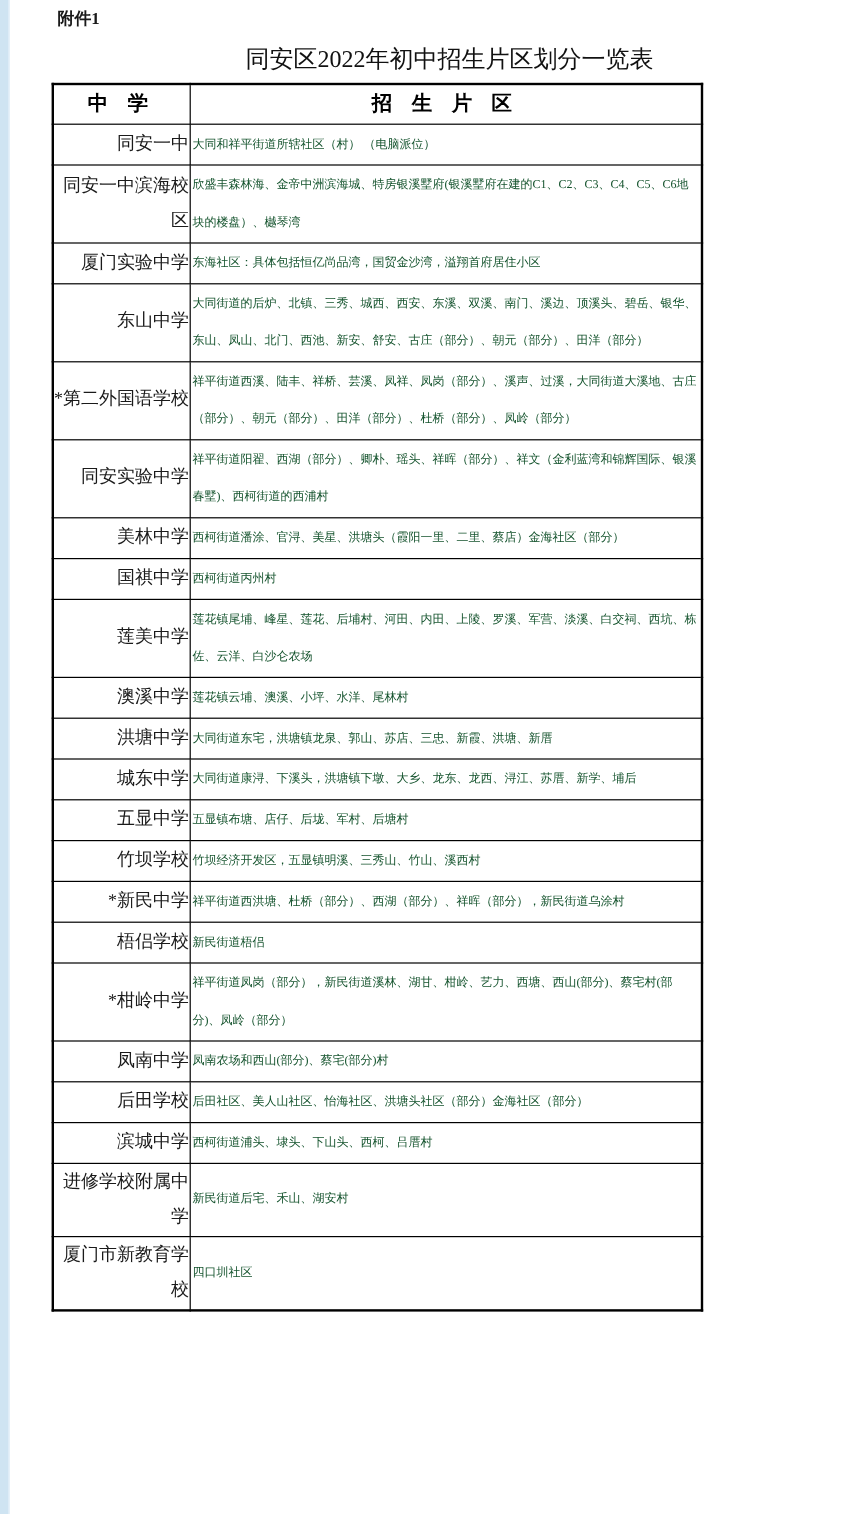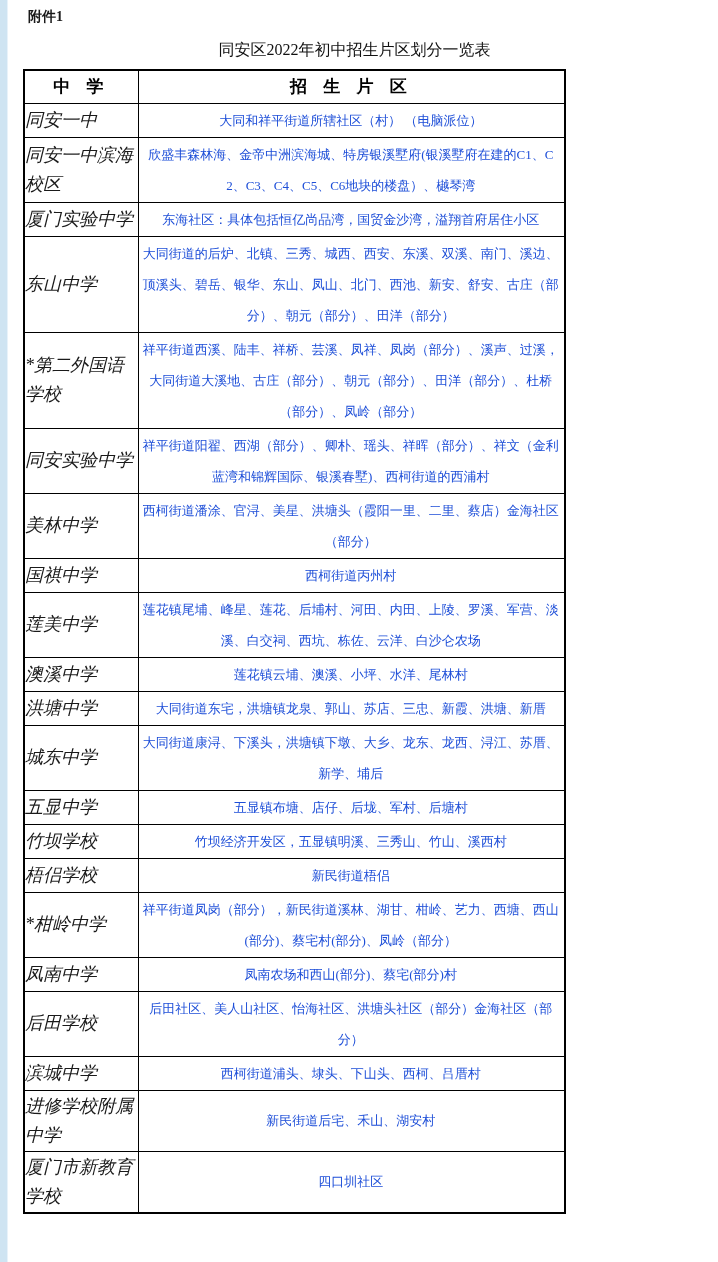--- a/index.html
+++ b/index.html
@@ -18,31 +18,31 @@
   }
   .edge-strip {
     position: absolute;
     left: 0; top: 0; bottom: 0;
     width: 8px;
     background: #cfe4f2;
     border-right: 1px solid #e8f2fa;
   }
   .content {
     position: relative;
-    padding: 8px 12px 10px 23px;
+    padding: 8px 12px 10px 43px;
   }
   .attachment-label {
     font-size: 14px;
     font-weight: bold;
     margin-left: 5px;
     line-height: 18px;
   }
   .doc-title {
     text-align: center;
-    font-size: 16px;
+    font-size: 20px;
     line-height: 20px;
     margin: 14px 0 9px 0;
     width: 663px;
     color: #111;
   }
   table.zone-table {
     width: 543px;
     border-collapse: collapse;
     table-layout: fixed;
     border: 2px solid #000;
@@ -55,34 +55,33 @@
   table.zone-table th {
     height: 33px;
     font-size: 17px;
     font-weight: bold;
     text-align: center;
     letter-spacing: 6px;
     color: #000;
   }
   col.school-col { width: 114px; }
   td.school-cell {
-    text-align: left;
-    font-size: 18px;
+    text-align: right;
+    font-size: 15px;
     line-height: 29px;
     padding: 1px 0;
     color: #1a1a1a;
-    font-style: italic;
   }
   td.zone-cell {
-    font-size: 13px;
+    font-size: 10px;
     line-height: 31px;
     padding: 1px 3px 1px 2px;
-    text-align: center;
+    text-align: left;
     word-break: break-all;
-    color: #1d4ed8;
+    color: #14532d;
   }
 </style>
 </head>
 <body>
 
 <div class="page">
   <div class="edge-strip"></div>
   <div class="content">
 
     <div class="attachment-label">附件1</div>
@@ -151,20 +150,24 @@
           </tr>
           <tr>
             <td class="school-cell">五显中学</td>
             <td class="zone-cell">五显镇布塘、店仔、后垅、军村、后塘村</td>
           </tr>
           <tr>
             <td class="school-cell">竹坝学校</td>
             <td class="zone-cell">竹坝经济开发区，五显镇明溪、三秀山、竹山、溪西村</td>
           </tr>
           <tr>
+            <td class="school-cell">*新民中学</td>
+            <td class="zone-cell">祥平街道西洪塘、杜桥（部分）、西湖（部分）、祥晖（部分），新民街道乌涂村</td>
+          </tr>
+          <tr>
             <td class="school-cell">梧侣学校</td>
             <td class="zone-cell">新民街道梧侣</td>
           </tr>
           <tr>
             <td class="school-cell">*柑岭中学</td>
             <td class="zone-cell">祥平街道凤岗（部分），新民街道溪林、湖甘、柑岭、艺力、西塘、西山(部分)、蔡宅村(部分)、凤岭（部分）</td>
           </tr>
           <tr>
             <td class="school-cell">凤南中学</td>
             <td class="zone-cell">凤南农场和西山(部分)、蔡宅(部分)村</td>

